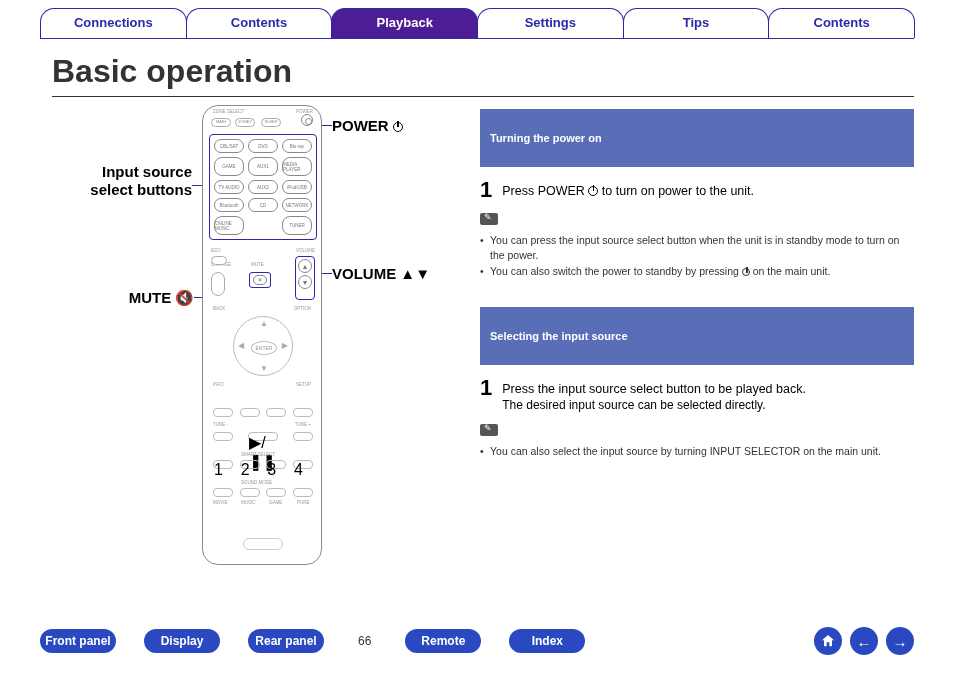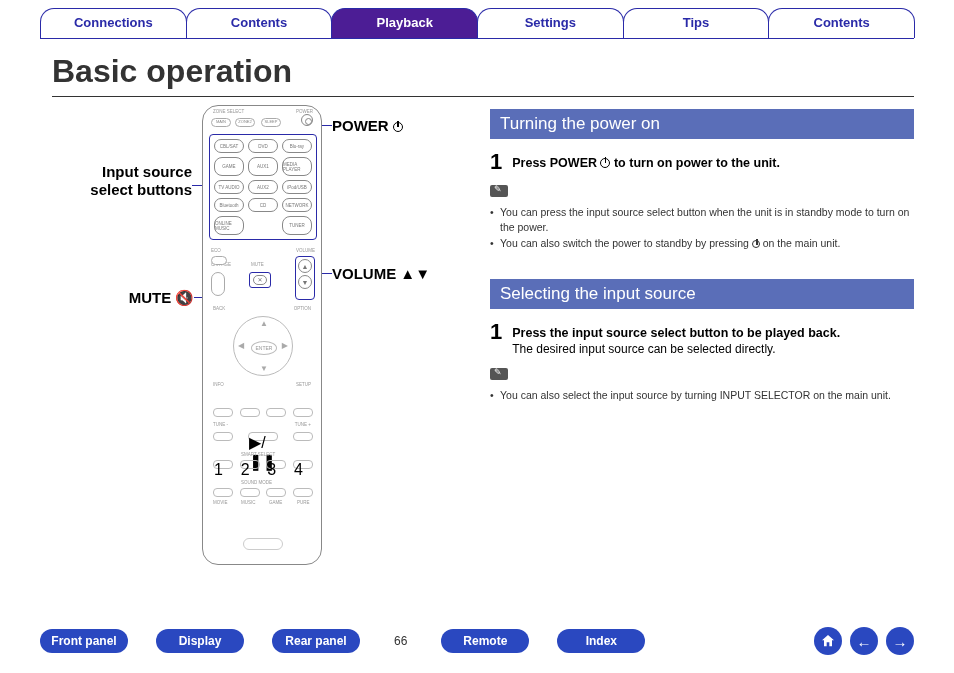--- a/index.html
+++ b/index.html
@@ -54,55 +54,55 @@
   .title-rule {
     border: none;
     border-top: 1.5px solid #333;
     margin: 2px 40px 0 52px;
   }
 
   
   .body {
     display: flex;
     padding: 8px 40px 0 52px;
-    gap: 38px;
+    gap: 28px;
   }
   .left-col {
     width: 400px;
     position: relative;
     height: 480px;
   }
   .right-col {
     flex: 1;
     padding-top: 4px;
   }
 
   
   .sec-head {
     background: #5a6eb8;
     color: #fff;
-    font-size: 17px;
-    font-weight: normal;
-    padding: 5px 10px;
+    font-size: 11px;
+    font-weight: bold;
+    padding: 23px 10px;
     margin-bottom: 12px;
   }
   .step {
     display: flex;
     align-items: flex-start;
     gap: 10px;
     margin-bottom: 6px;
   }
   .step-num {
     font-size: 22px;
     font-weight: bold;
     line-height: 1;
   }
   .step-text {
     font-size: 12.5px;
-    font-weight: bold;
+    font-weight: normal;
     padding-top: 5px;
   }
   .step-sub {
     font-size: 12px;
     font-weight: normal;
     margin-top: 2px;
   }
   .note-icon {
     display:inline-block;
     width: 18px; height: 12px;
@@ -322,21 +322,21 @@
     gap:28px;
   }
   .pill {
     background:#2a48c0;
     color:#fff;
     font-size:12px;
     font-weight:bold;
     text-align:center;
     padding:5px 0;
     border-radius:12px;
-    width:88px;
+    width:76px;
     cursor:pointer;
   }
   .pagenum {
     font-size:12px;
     color:#333;
     padding:0 6px;
   }
   .navicons {
     margin-left:auto;
     display:flex;

